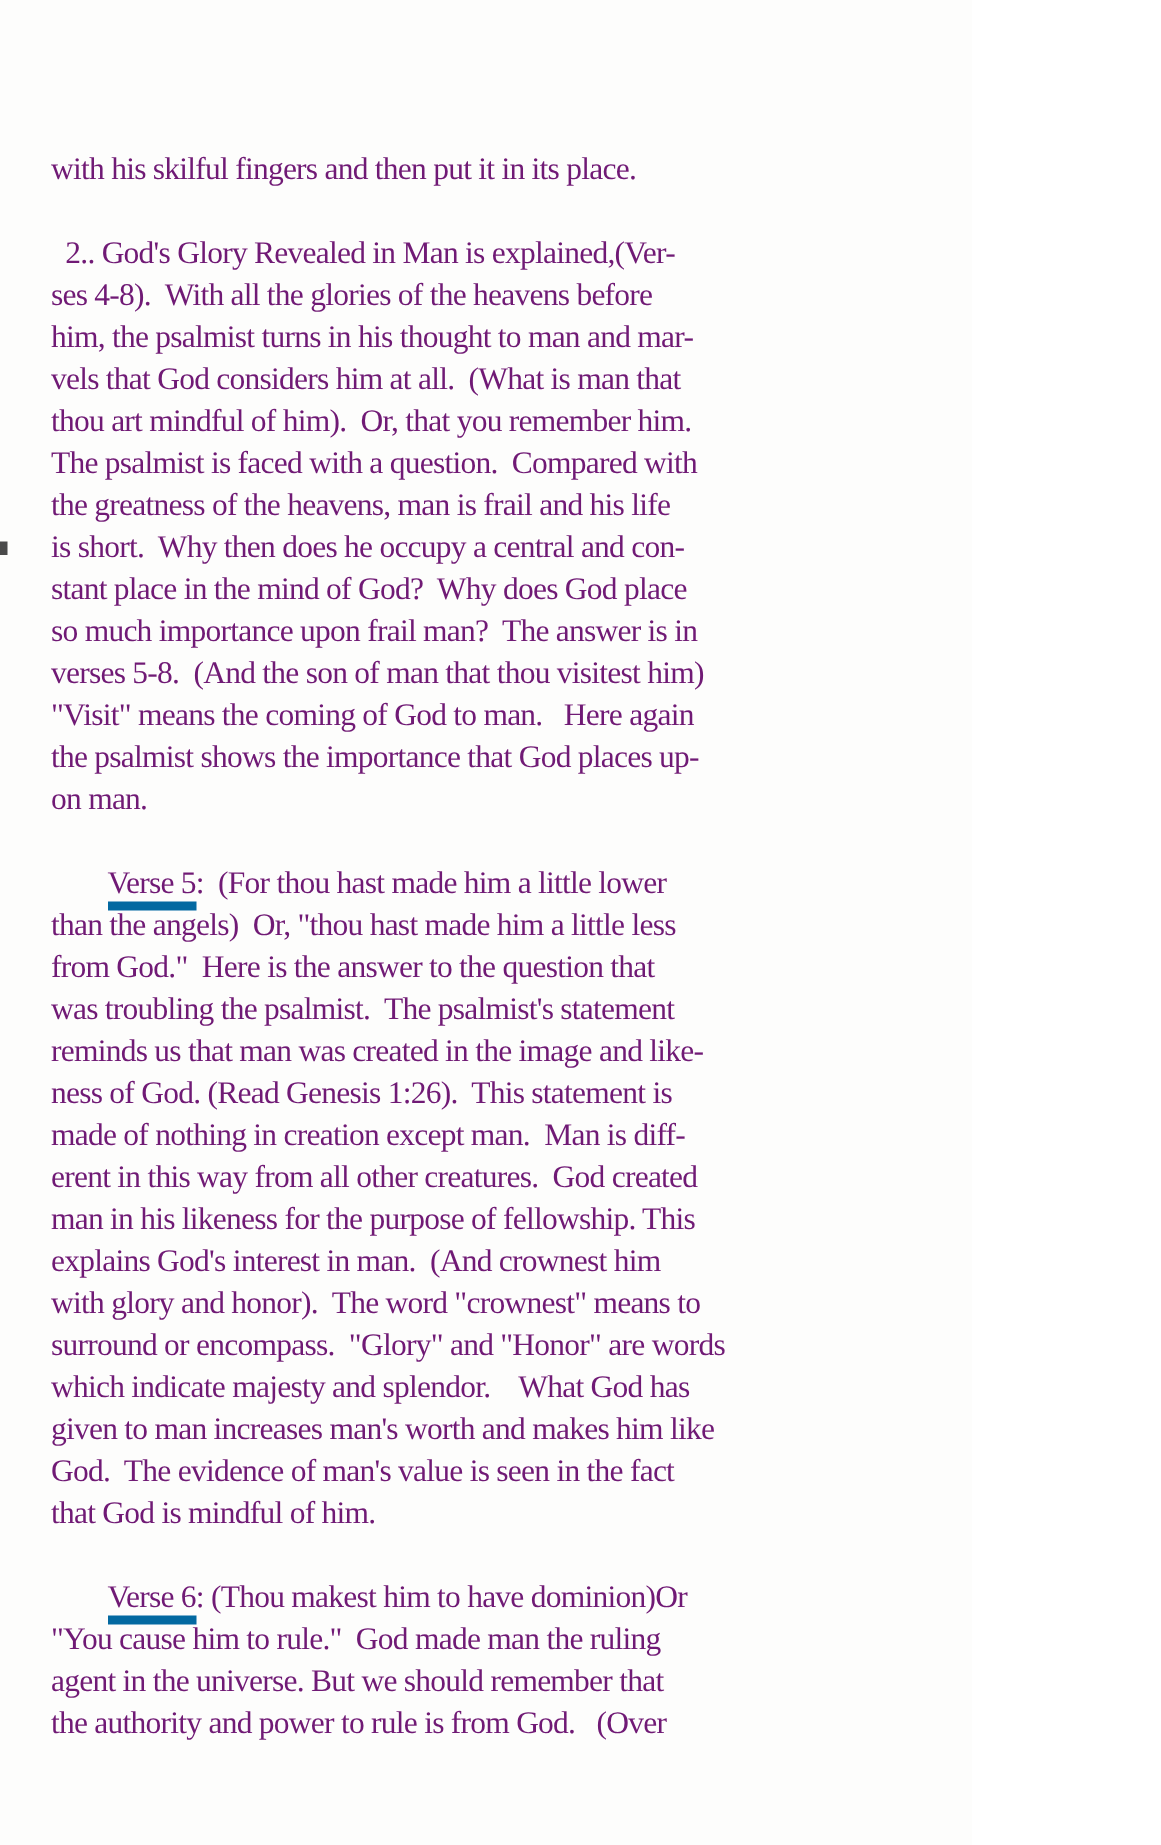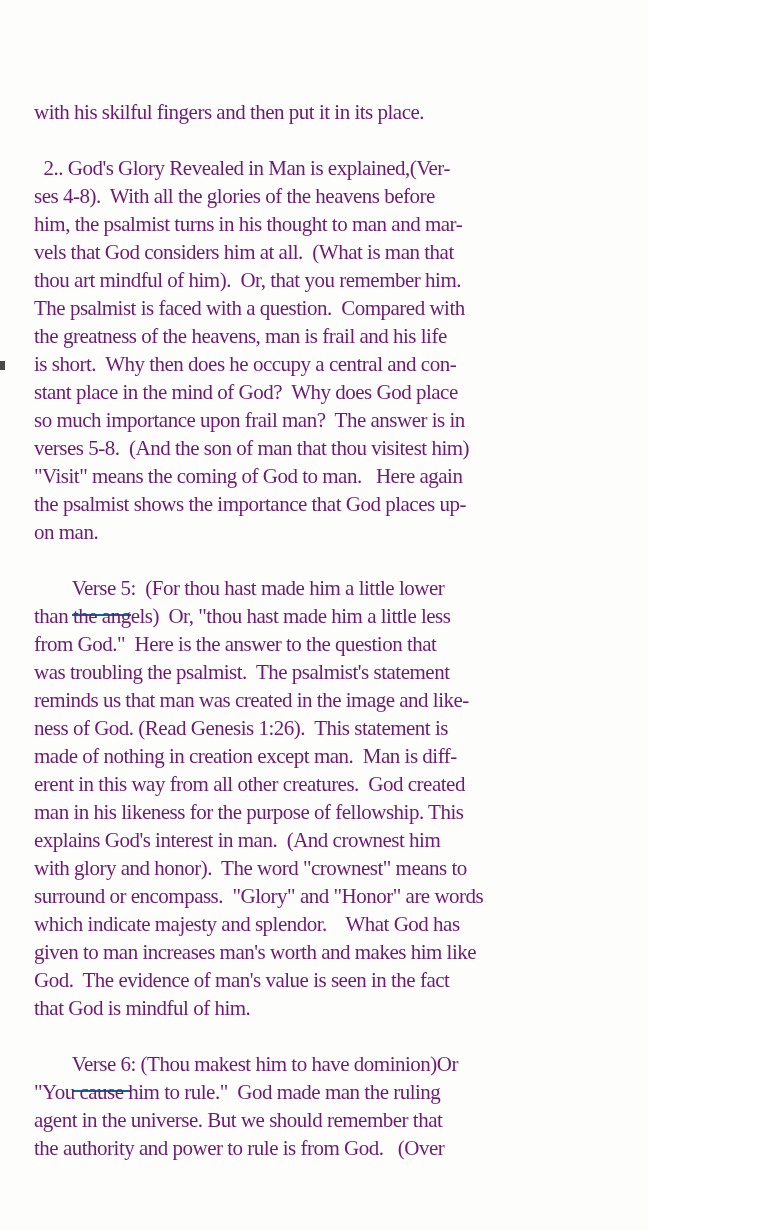--- a/index.html
+++ b/index.html
@@ -22,22 +22,22 @@
     left: 34px;
     font-size: 21px;
     line-height: 28px;
     white-space: pre;
     letter-spacing: -0.5px;
   }
   .paragraph { margin: 0; }
   .paragraph + .paragraph { margin-top: 28px; }
   .line { height: 28px; }
   .verse-label {
-    border-bottom: 2px solid #0369a1;
-    padding-bottom: 14px;
+    border-bottom: 6px solid #0369a1;
+    padding-bottom: 1px;
   }
   .page-number {
     position: absolute;
     top: 1178px;
     left: 0;
     width: 100%;
     text-align: center;
     font-size: 22px;
     letter-spacing: 1px;
   }

